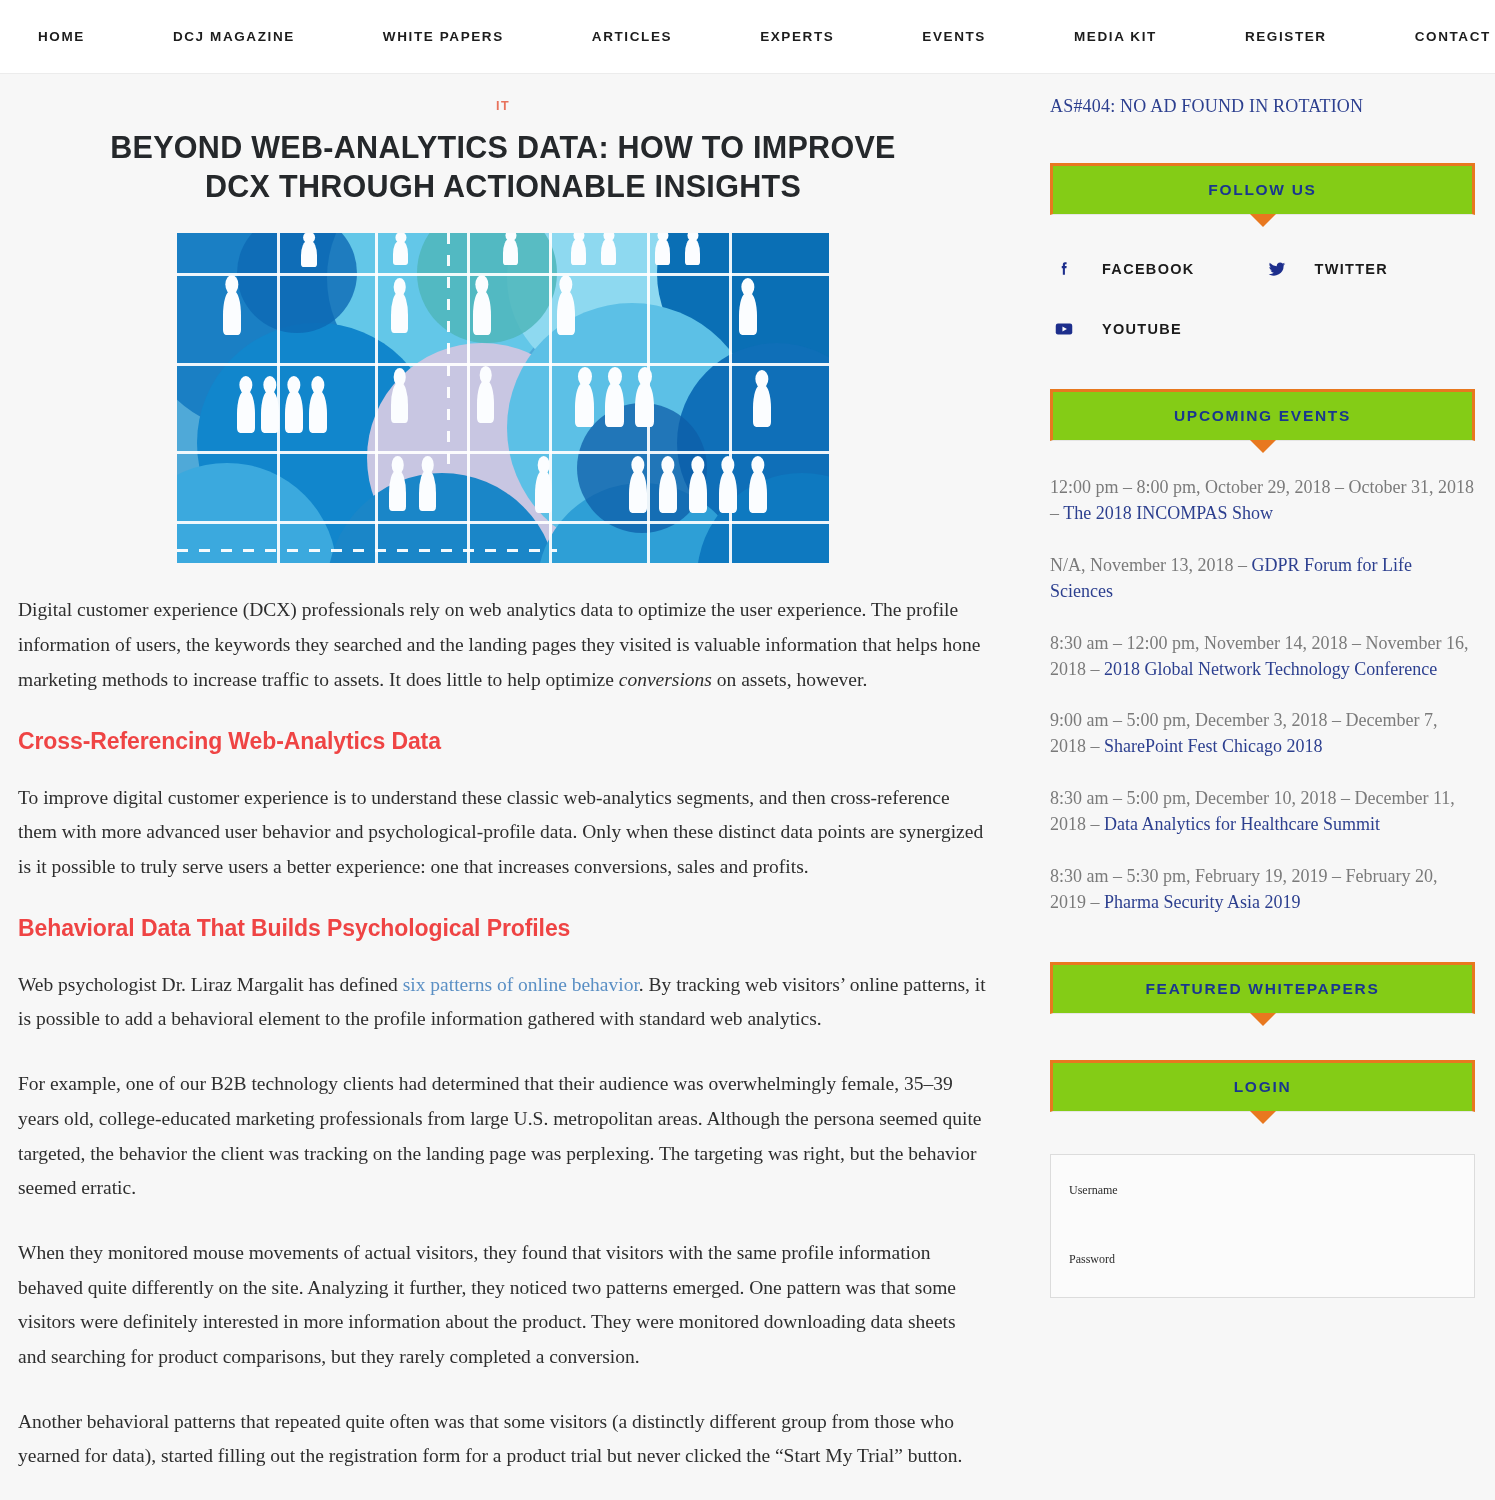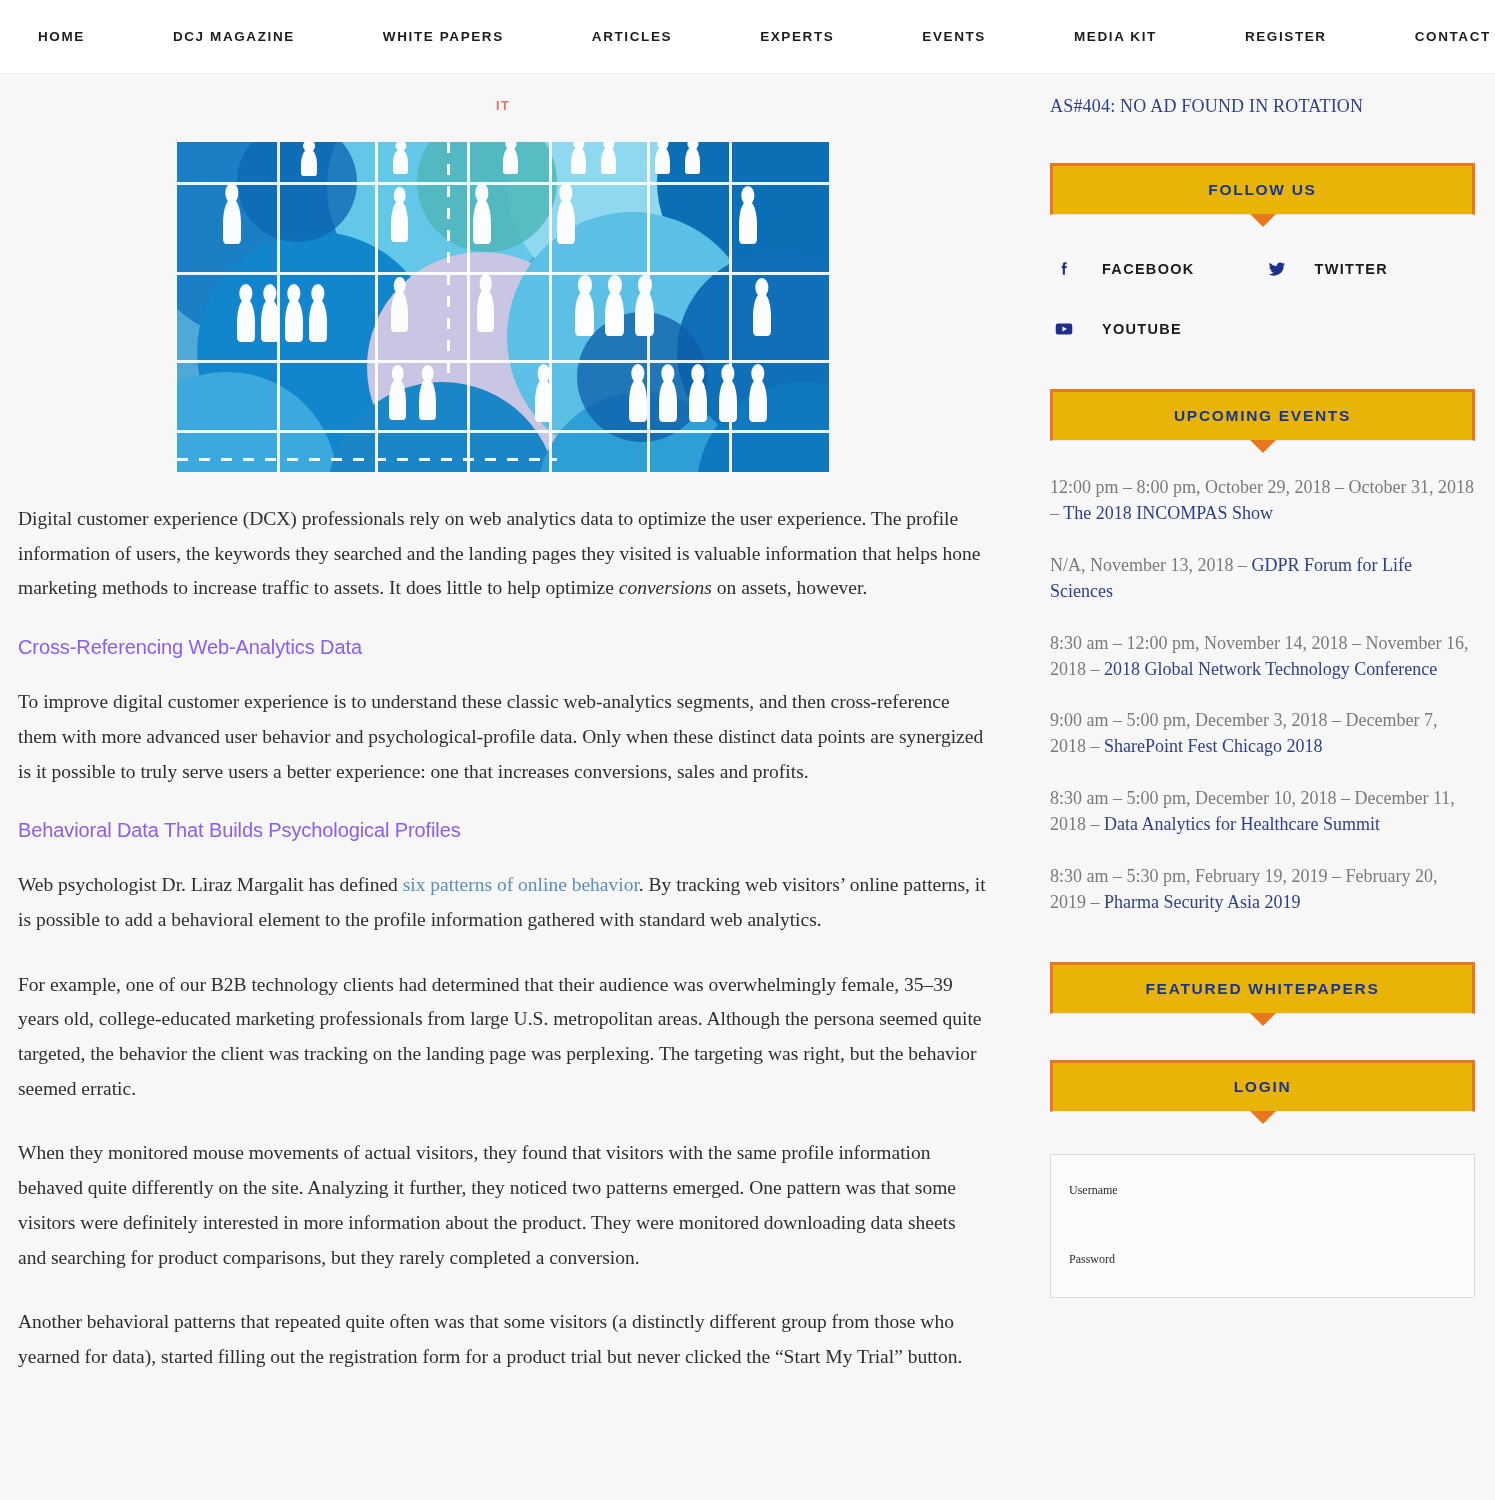--- a/index.html
+++ b/index.html
@@ -147,41 +147,41 @@
     margin: 0 0 30px 0;
   }
   .body-copy p em { font-style: italic; }
   .body-copy a.inline {
     color: #5a8fc4;
     text-decoration: none;
     cursor: pointer;
   }
   .body-copy h2 {
     font-family: "Liberation Sans", sans-serif;
-    font-size: 20px;
-    font-weight: 400;
+    font-size: 23px;
+    font-weight: 700;
     letter-spacing: -0.1px;
-    color: #8b5cf6;
+    color: #ef4444;
     margin: 6px 0 26px 0;
   }
 
   
   .ad-note {
     font-family: "Liberation Serif", serif;
     font-size: 18px;
     color: #2c3f8f;
     margin-top: 22px;
     letter-spacing: 0.2px;
   }
   .widget { margin-top: 46px; }
   .widget-head {
     position: relative;
     border: 3px solid #e8781f;
     border-bottom: 1px solid #e6e6e6;
-    background: #eab308;
+    background: #84cc16;
     height: 52px;
     display: flex; align-items: center; justify-content: center;
   }
   .widget-head span {
     font-family: "Liberation Sans", sans-serif;
     font-size: 15.5px;
     font-weight: 700;
     letter-spacing: 1.7px;
     color: #19368f;
     text-transform: uppercase;
@@ -277,20 +277,21 @@
 </div>
 
 <div class="page">
 
   <main class="content">
 
     <div class="cat-line">
       <a class="cat">IT</a>
     </div>
 
+    <h1 class="art-title">BEYOND WEB-ANALYTICS DATA: HOW TO IMPROVE DCX THROUGH ACTIONABLE INSIGHTS</h1>
 
 
     <div class="feat-wrap">
       <div class="feat">
 
         <div class="blob" style="left:-40px;top:-50px;width:250px;height:250px;background:#1a7fc4;"></div>
         <div class="blob" style="left:150px;top:-70px;width:230px;height:230px;background:#63c7e8;"></div>
         <div class="blob" style="left:330px;top:-60px;width:210px;height:210px;background:#8ed9f0;"></div>
         <div class="blob" style="left:480px;top:-70px;width:220px;height:220px;background:#0a6fb5;"></div>
         <div class="blob" style="left:20px;top:90px;width:240px;height:240px;background:#1186cc;"></div>

